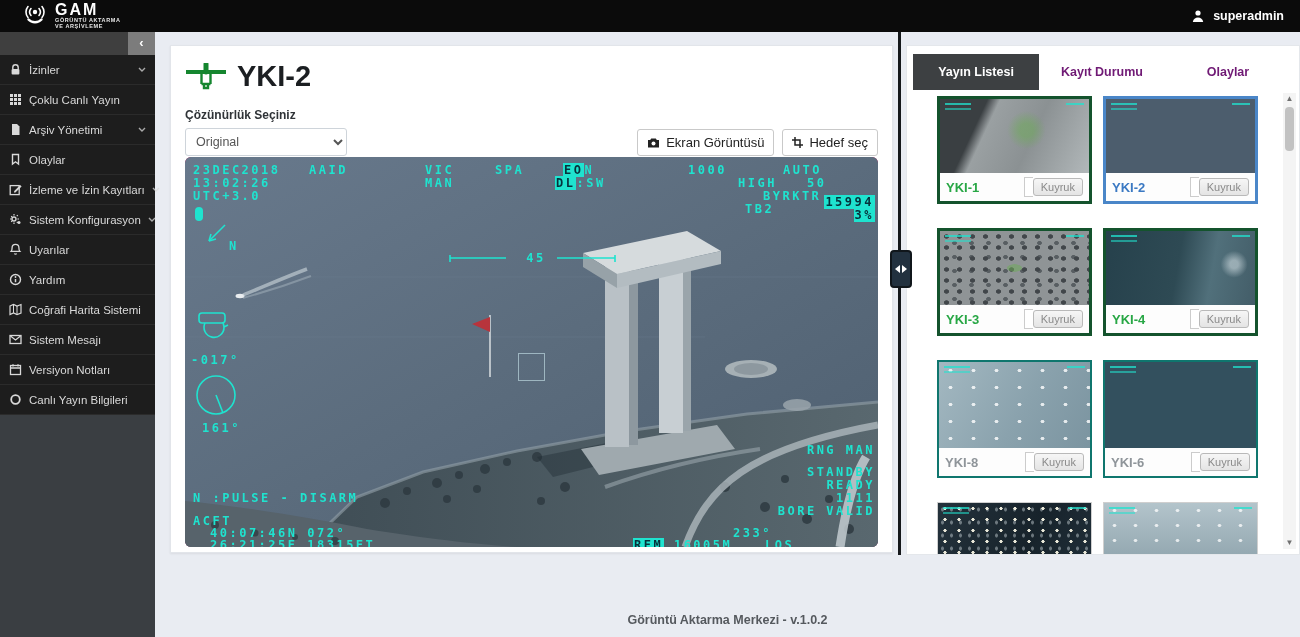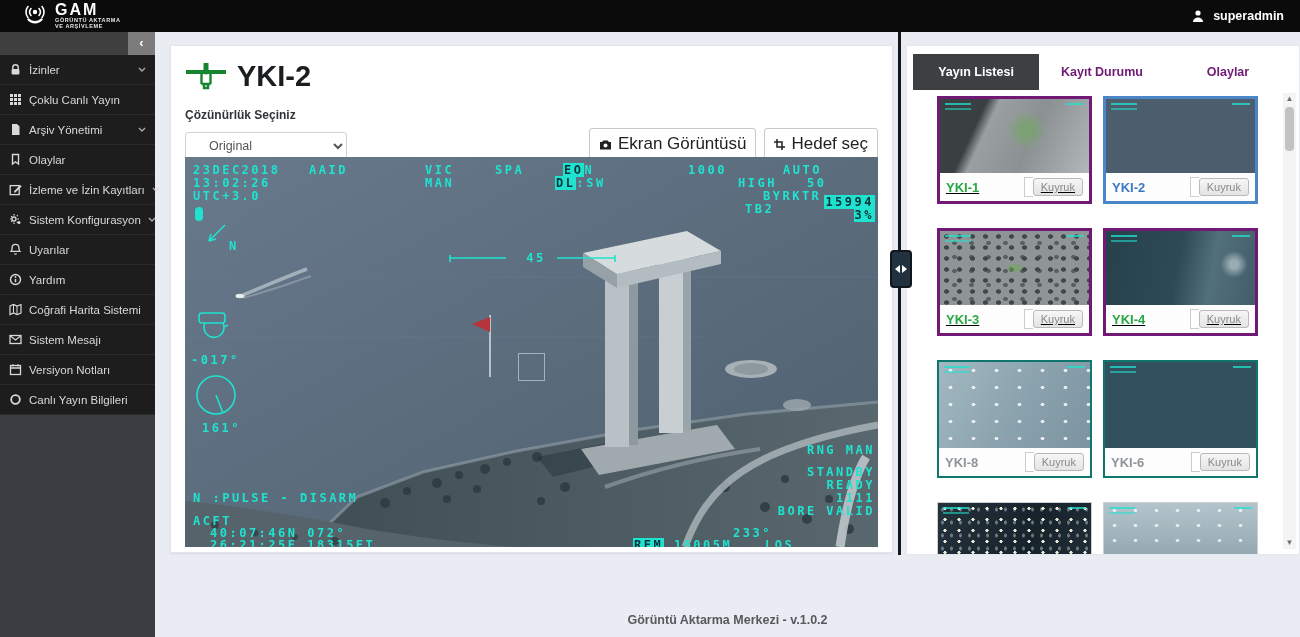--- a/index.html
+++ b/index.html
@@ -17,45 +17,45 @@
   .menu{background:#1d1d1d;}
   .menu-item{height:30px;display:flex;align-items:center;gap:7px;padding:0 9px;color:#d9d9d9;font-size:11.5px;border-bottom:1px solid #2b2b2b;box-sizing:border-box;cursor:pointer;white-space:nowrap;}
   .menu-item svg{flex:0 0 auto;}
   .menu-item .chev{margin-left:auto;opacity:.75;}
   .menu-item.active{background:#f8f9fa;color:#212529;}
   
   .main-card{position:absolute;left:170px;top:45px;width:723px;height:508px;background:#fff;border:1px solid #e2e5ea;box-shadow:0 1px 2px rgba(0,0,0,.07);box-sizing:border-box;padding:14px;z-index:2;}
   .card-title{display:flex;align-items:center;gap:10px;font-size:29px;font-weight:bold;color:#1b1e21;}
   .res-label{margin-top:15px;font-size:12px;font-weight:bold;color:#2f3337;}
   .controls{display:flex;justify-content:space-between;align-items:flex-end;margin-top:6px;}
-  .res-select{width:162px;height:28px;font-size:12.5px;color:#555;border:1px solid #ced4da;border-radius:3px;padding:0 19px;background:#fff;font-family:"Liberation Sans",sans-serif;}
+  .res-select{width:162px;height:28px;font-size:12.5px;color:#555;border:1px solid #ced4da;border-radius:3px;padding:0 6px;background:#fff;font-family:"Liberation Sans",sans-serif;}
   .btns{display:flex;gap:8px;}
-  .btn{display:inline-flex;align-items:center;gap:6px;border:1px solid #c9c9c9;background:#fff;border-radius:3px;font-size:17px;color:#222;padding:5px 9px;cursor:pointer;font-family:"Liberation Sans",sans-serif;text-align:center;}
-  
-  .video{position:absolute;left:14px;top:111px;width:693px;height:390px;background:#be185d;overflow:hidden;}
+  .btn{display:inline-flex;align-items:center;gap:6px;border:1px solid #c9c9c9;background:#fff;border-radius:3px;font-size:13px;color:#222;padding:5px 9px;cursor:pointer;font-family:"Liberation Sans",sans-serif;text-align:center;}
+  
+  .video{position:absolute;left:14px;top:111px;width:693px;height:390px;background:#be185d;overflow:hidden;border-radius:6px;}
   .scene{position:absolute;left:0;top:0;width:693px;height:390px;}
   .hudsvg{position:absolute;left:0;top:0;width:693px;height:390px;pointer-events:none;}
   .hud{position:absolute;font-family:"DejaVu Sans Mono",monospace;font-weight:bold;font-size:12px;letter-spacing:2.5px;color:#1fe3cf;white-space:pre;z-index:3;}
   .hud .hl,.hud.hl{background:#1fe3cf;color:#06323c;padding:0 1px;}
   .hud-r{right:3px;text-align:right;margin-top:32px;}
   .thermo{position:absolute;left:10px;top:50px;width:8px;height:14px;background:#1fe3cf;border-radius:4px;z-index:3;}
   .trackbox{position:absolute;left:333px;top:196px;width:25px;height:26px;border:1.5px solid rgba(170,195,205,.85);z-index:3;}
   
   .v-divider{position:absolute;left:898px;top:30px;width:3px;height:525px;background:#15181b;z-index:4;}
   .split-handle{position:absolute;left:890px;top:250px;width:18px;height:34px;background:#22313f;border:2px solid #10161b;border-radius:4px;display:flex;align-items:center;justify-content:center;gap:2px;z-index:5;cursor:col-resize;}
   .tri-l{width:0;height:0;border-top:4px solid transparent;border-bottom:4px solid transparent;border-right:5px solid #fff;}
   .tri-r{width:0;height:0;border-top:4px solid transparent;border-bottom:4px solid transparent;border-left:5px solid #fff;}
   
   .right-panel{position:absolute;left:906px;top:45px;width:394px;height:510px;background:#fff;border:1px solid #e4e7eb;box-sizing:border-box;overflow:hidden;z-index:2;}
   .tabs{display:flex;margin:8px 8px 0 6px;height:36px;}
   .tab{flex:1;display:flex;align-items:center;justify-content:center;font-size:12.5px;font-weight:bold;color:#701a75;cursor:pointer;}
   .tab.active{background:#3d4042;color:#fff;}
   .stream-grid{position:absolute;left:30px;top:50px;display:grid;grid-template-columns:155px 155px;column-gap:11px;row-gap:24px;}
   .stream-card{box-sizing:border-box;background:#fff;cursor:pointer;}
-  .stream-card.green{border:3px solid #701a75;text-decoration:underline;}
+  .stream-card.green{border:3px solid #14532d;}
   .stream-card.blue{border:3px solid #4a86c8;}
   .stream-card.gray{border:2px solid #0f766e;}
   .stream-card.plain{border:1px solid #cfcfcf;}
   .thumb{height:74px;position:relative;overflow:hidden;}
   .stream-card.gray .thumb{height:86px;}
   .stream-card.plain .thumb{height:62px;}
   .thumb::before{content:"";position:absolute;left:5px;top:4px;width:26px;height:2px;background:rgba(32,227,207,.75);box-shadow:0 5px 0 rgba(32,227,207,.55);}
   .thumb::after{content:"";position:absolute;right:5px;top:4px;width:18px;height:2px;background:rgba(32,227,207,.75);}
   .stream-foot{display:flex;align-items:center;justify-content:space-between;padding:4px 6px;background:#fdfdfd;}
   .stream-name{font-size:13px;font-weight:bold;}

